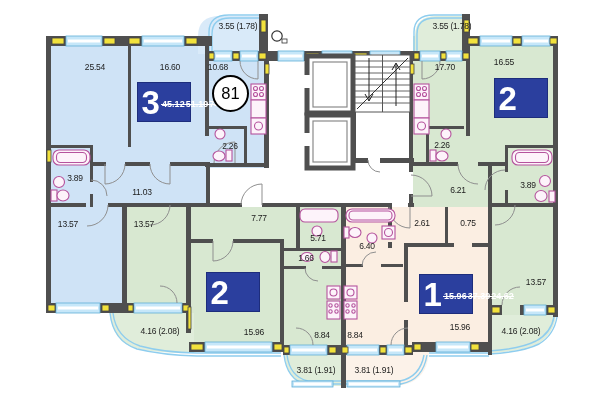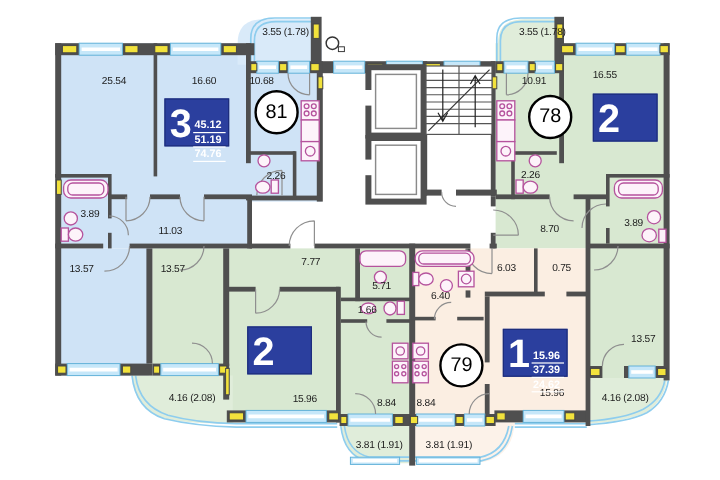--- a/index.html
+++ b/index.html
@@ -6,21 +6,21 @@
   html,body{width:600px;height:400px;background:#fff;overflow:hidden;
     font-family:"Liberation Sans",sans-serif}
   .plan{position:absolute;left:0;top:0;width:600px;height:400px;background:#fff}
   svg.linework{position:absolute;left:0;top:0}
   .lbl{position:absolute;transform:translate(-50%,-50%);font-size:8.5px;
     color:#1c1c1c;white-space:nowrap;letter-spacing:-0.2px}
   .abox{position:absolute;width:54px;height:40px;background:#2b3f9e;
     border:1px solid #1d2d7c;display:flex;padding:1px 2px}
   .abox .digit{flex:0 0 44%;color:#fff;font-weight:bold;font-size:33px;
     line-height:37px;text-align:center}
-  .abox .vals{flex:1;display:flex;flex-direction:column;justify-content:space-between;padding:15px 0}
+  .abox .vals{flex:1;display:flex;flex-direction:row;justify-content:space-between;padding:15px 0}
   .abox .vals div{color:#fff;font-size:9px;font-weight:bold;line-height:11px;
     border-bottom:1px solid #fff;padding-left:1px}
   .ucirc{position:absolute;width:37px;height:37px;border:2.5px solid #000;
     border-radius:50%;background:#fff;display:flex;align-items:center;
     justify-content:center;font-weight:normal;font-size:16.5px;color:#000}
 </style>
 </head>
 <body>
 
 <div class="plan">
@@ -357,37 +357,37 @@
 </svg>
 
 <span class="lbl" style="left:95px;top:67px">25.54</span>
 <span class="lbl" style="left:170px;top:67px">16.60</span>
 <span class="lbl" style="left:218px;top:67px">10.68</span>
 <span class="lbl" style="left:238px;top:26px">3.55 (1.78)</span>
 <span class="lbl" style="left:230px;top:146px">2.26</span>
 <span class="lbl" style="left:75px;top:178px">3.89</span>
 <span class="lbl" style="left:142px;top:192px">11.03</span>
 <span class="lbl" style="left:68px;top:224px">13.57</span>
-<span class="lbl" style="left:445px;top:67px">10.91</span>
+<span class="lbl" style="left:445px;top:67px">17.70</span>
 <span class="lbl" style="left:504px;top:62px">16.55</span>
 <span class="lbl" style="left:452px;top:26px">3.55 (1.78)</span>
 <span class="lbl" style="left:442px;top:145px">2.26</span>
-<span class="lbl" style="left:458px;top:190px">8.70</span>
+<span class="lbl" style="left:458px;top:190px">6.21</span>
 <span class="lbl" style="left:528px;top:185px">3.89</span>
 <span class="lbl" style="left:536px;top:282px">13.57</span>
 <span class="lbl" style="left:521px;top:331px">4.16 (2.08)</span>
 <span class="lbl" style="left:144px;top:224px">13.57</span>
 <span class="lbl" style="left:259px;top:218px">7.77</span>
 <span class="lbl" style="left:318px;top:238px">5.71</span>
 <span class="lbl" style="left:306px;top:258px">1.66</span>
 <span class="lbl" style="left:254px;top:332px">15.96</span>
 <span class="lbl" style="left:322px;top:335px">8.84</span>
 <span class="lbl" style="left:160px;top:331px">4.16 (2.08)</span>
 <span class="lbl" style="left:316px;top:370px">3.81 (1.91)</span>
-<span class="lbl" style="left:422px;top:223px">6.03</span>
+<span class="lbl" style="left:422px;top:223px">2.61</span>
 <span class="lbl" style="left:468px;top:223px">0.75</span>
 <span class="lbl" style="left:367px;top:246px">6.40</span>
 <span class="lbl" style="left:355px;top:335px">8.84</span>
 <span class="lbl" style="left:460px;top:327px">15.96</span>
 <span class="lbl" style="left:374px;top:370px">3.81 (1.91)</span>
 
 <div class="abox" style="left:137px;top:82px">
   <div class="digit">3</div>
   <div class="vals">
     <div>45.12</div>
@@ -404,16 +404,14 @@
 <div class="abox" style="left:419px;top:274px">
   <div class="digit">1</div>
   <div class="vals">
     <div>15.96</div>
     <div>37.39</div>
     <div>24.62</div>
   </div>
 </div>
 
 <div class="ucirc" style="left:212px;top:75px">81</div>
-<div class="ucirc" style="left:440px;top:79px">78</div>
-<div class="ucirc" style="left:366px;top:286px">79</div>
 
 </div>
 
 </body></html>

